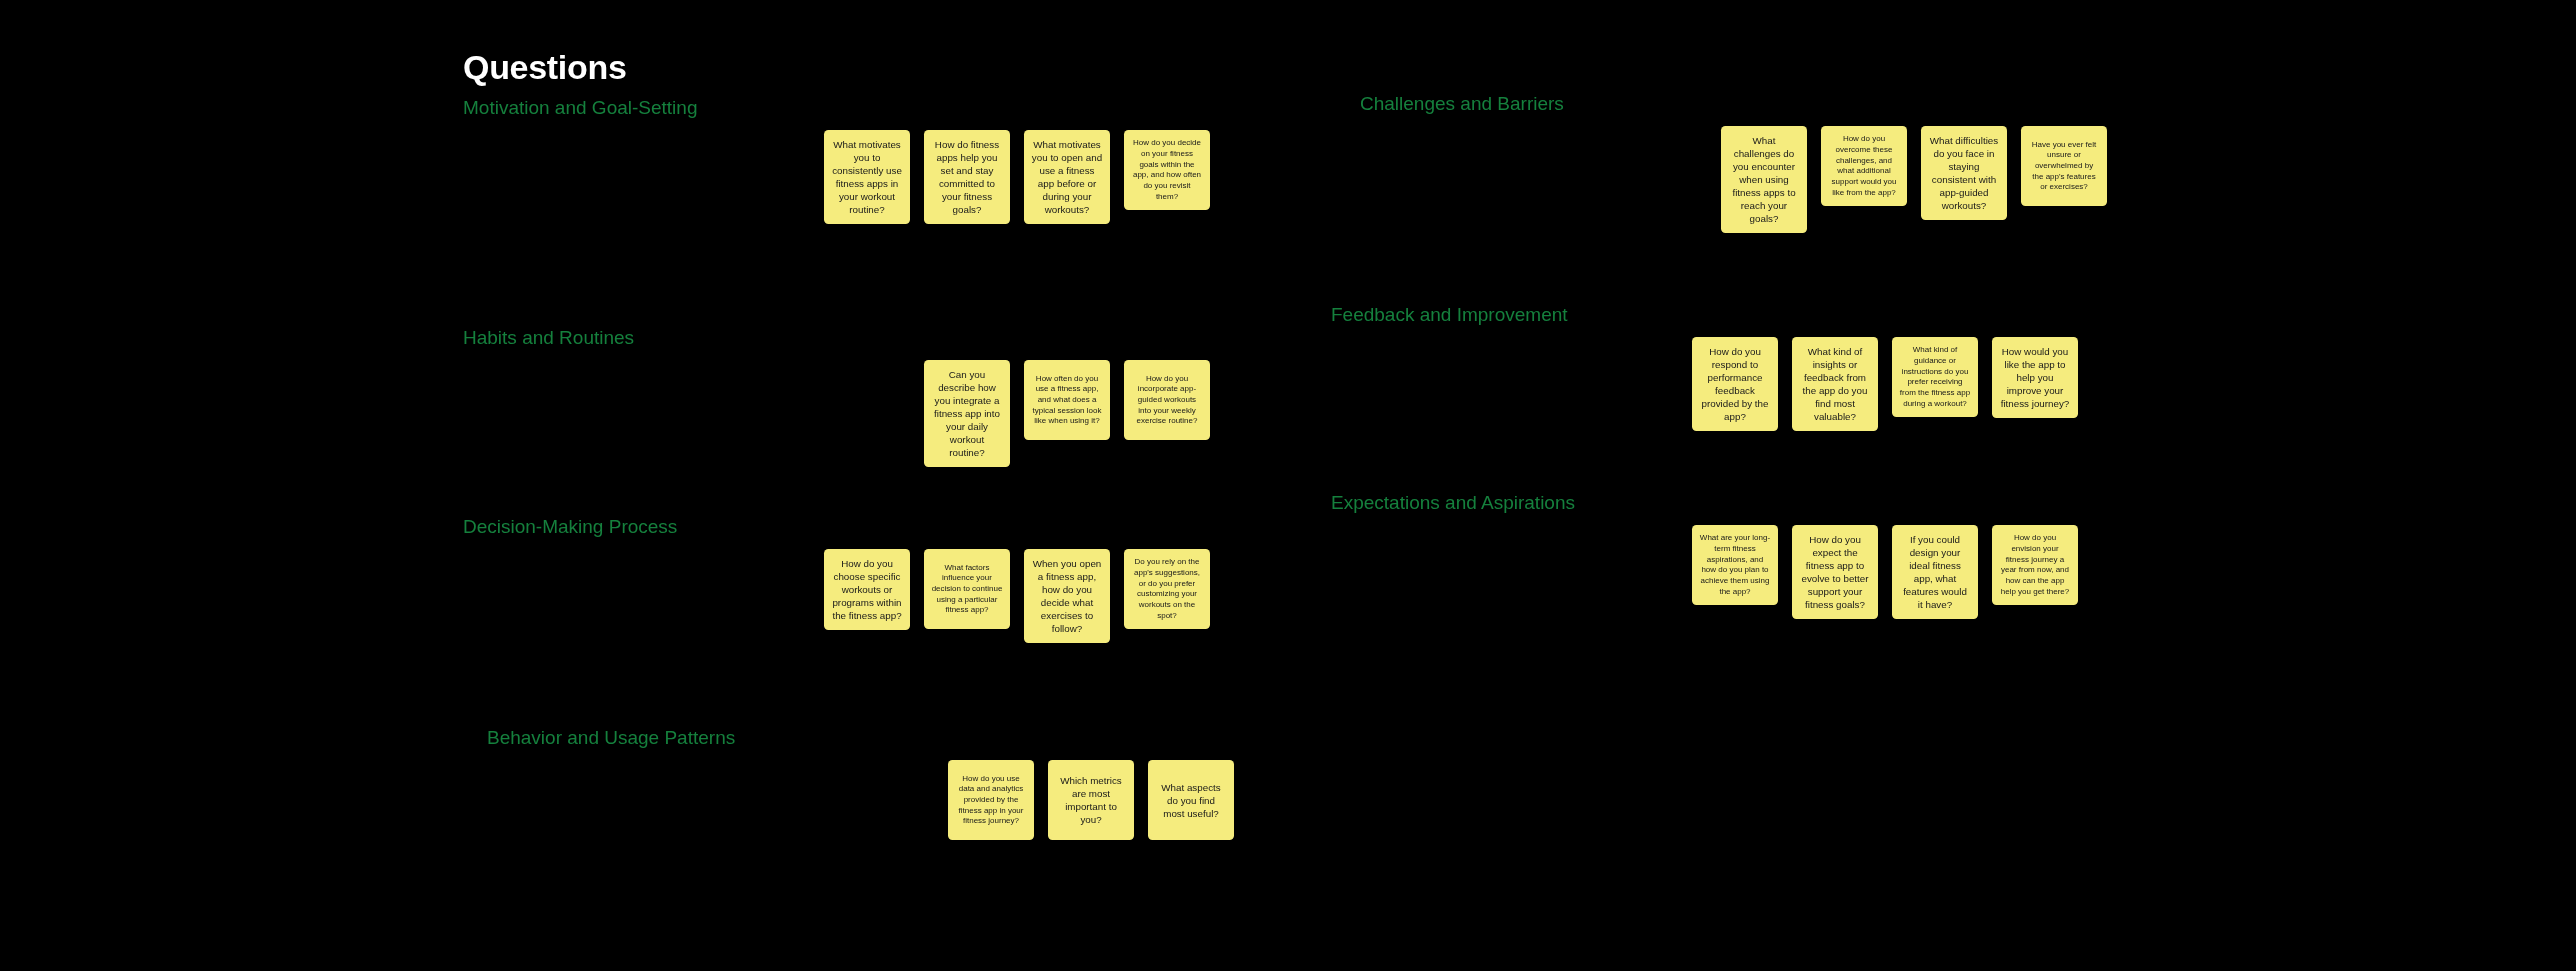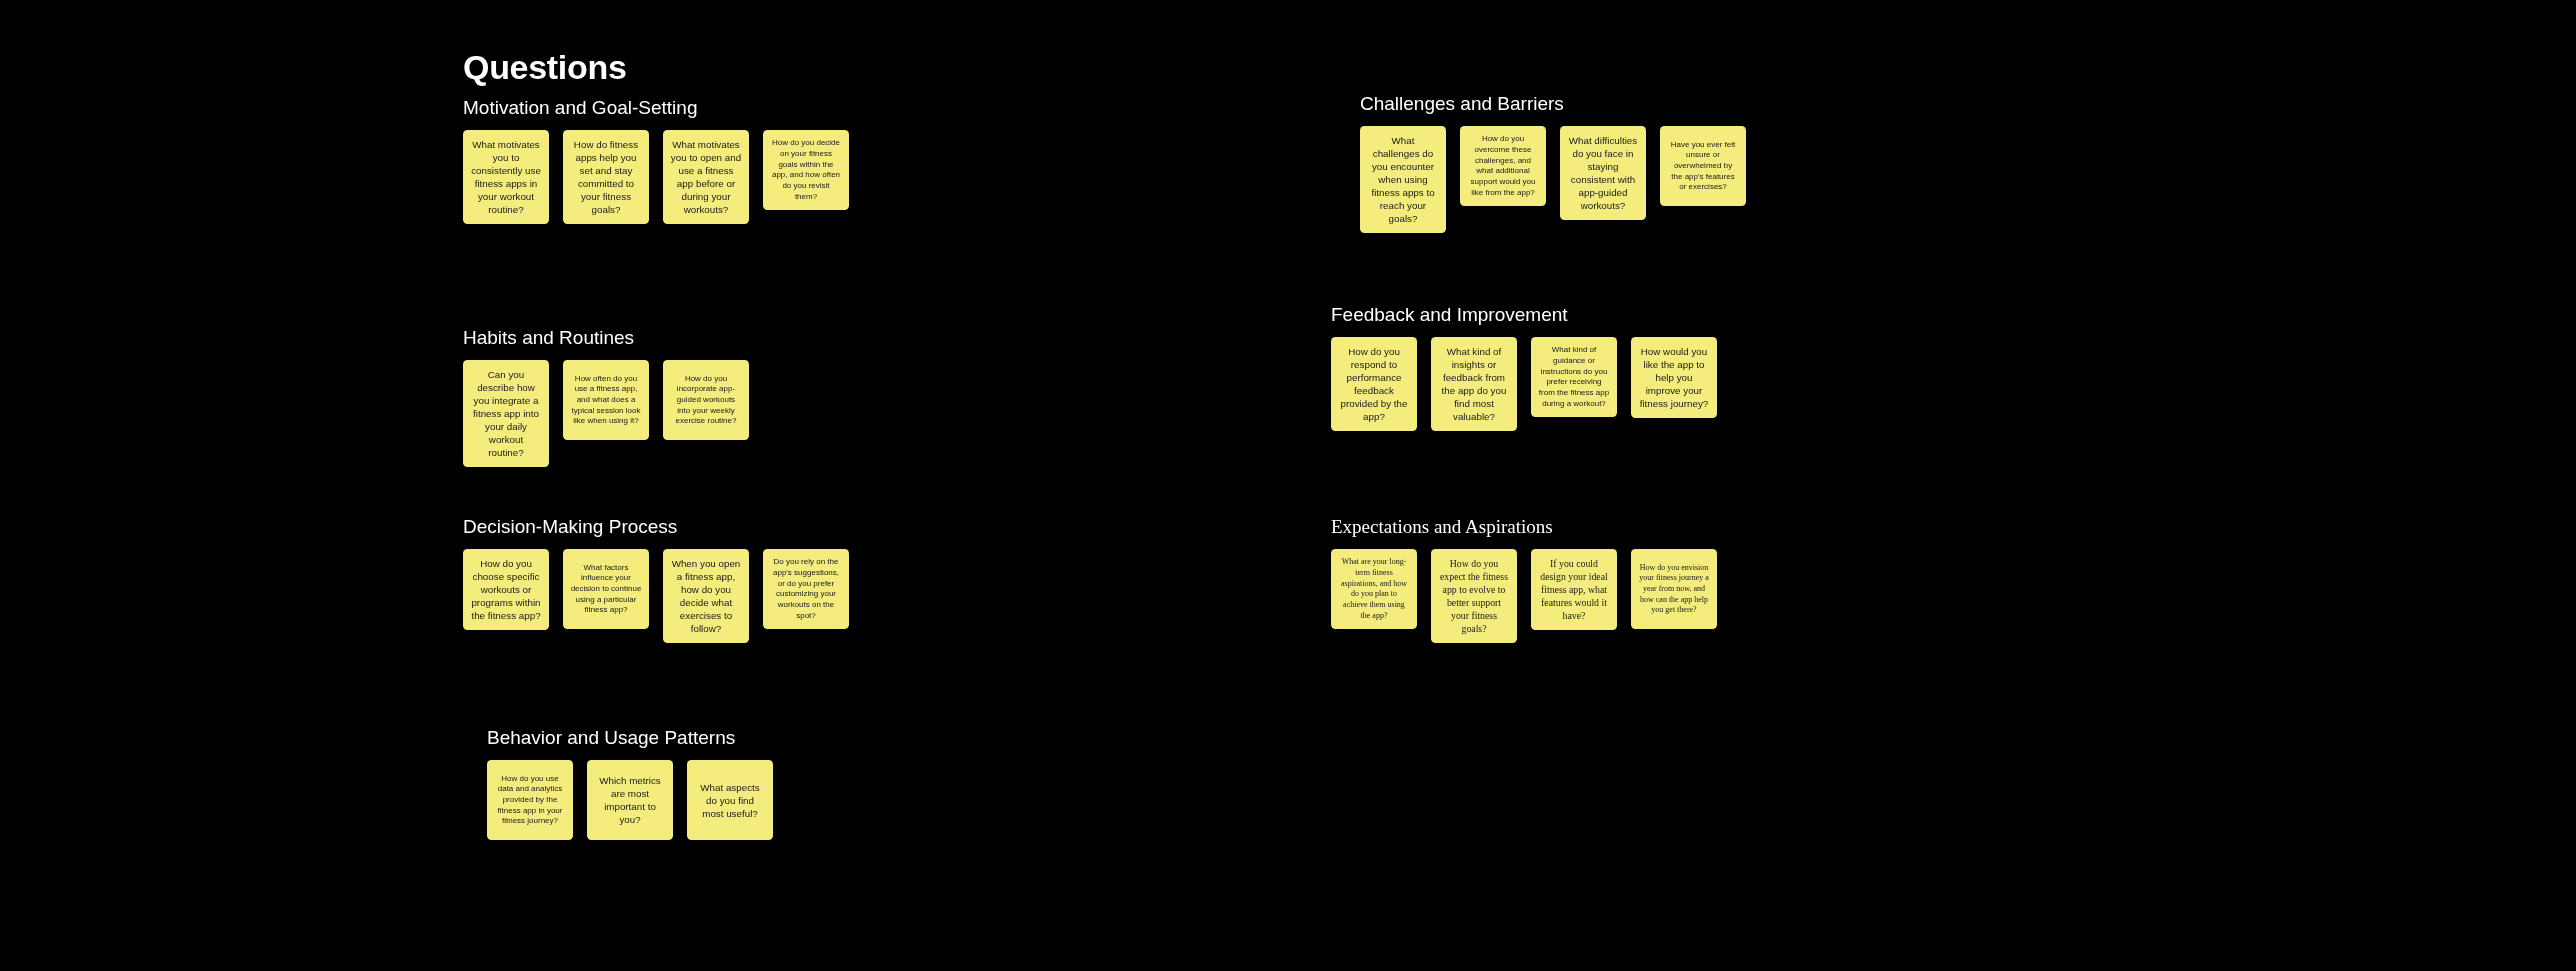--- a/index.html
+++ b/index.html
@@ -44,31 +44,32 @@
   .column.right { left: 1331px; }
 
   .section {
     position: absolute;
     width: 747px;
   }
 
   .section-title {
     font-size: 19px;
     font-weight: 400;
-    color: #ffffff;
+    color: #15803d;
     line-height: 1;
     margin: 0 0 13.3px 0;
     white-space: nowrap;
   }
 
   .card-row {
     display: flex;
     flex-direction: row;
     align-items: flex-start;
     gap: 14px;
+    justify-content: flex-end;
   }
 
   .card {
     width: 86px;
     min-height: 80px;
     box-sizing: border-box;
     background: #f5ec7e;
     border-radius: 4.4px;
     padding: 7.6px 7.6px;
     display: flex;
@@ -183,21 +184,21 @@
             <span class="card-text">What kind of insights or feedback from the app do you find most valuable?</span>
           </div>
           <div class="card small">
             <span class="card-text">What kind of guidance or instructions do you prefer receiving from the fitness app during a workout?</span>
           </div>
           <div class="card big">
             <span class="card-text">How would you like the app to help you improve your fitness journey?</span>
           </div>
         </div>
       </div>
-      <div class="section" style="top: 517px; font-family: Liberation Serif, serif;">
+      <div class="section" style="top: 493px;">
         <div class="section-title">Expectations and Aspirations</div>
         <div class="card-row">
           <div class="card small">
             <span class="card-text">What are your long-term fitness aspirations, and how do you plan to achieve them using the app?</span>
           </div>
           <div class="card big">
             <span class="card-text">How do you expect the fitness app to evolve to better support your fitness goals?</span>
           </div>
           <div class="card big">
             <span class="card-text">If you could design your ideal fitness app, what features would it have?</span>

